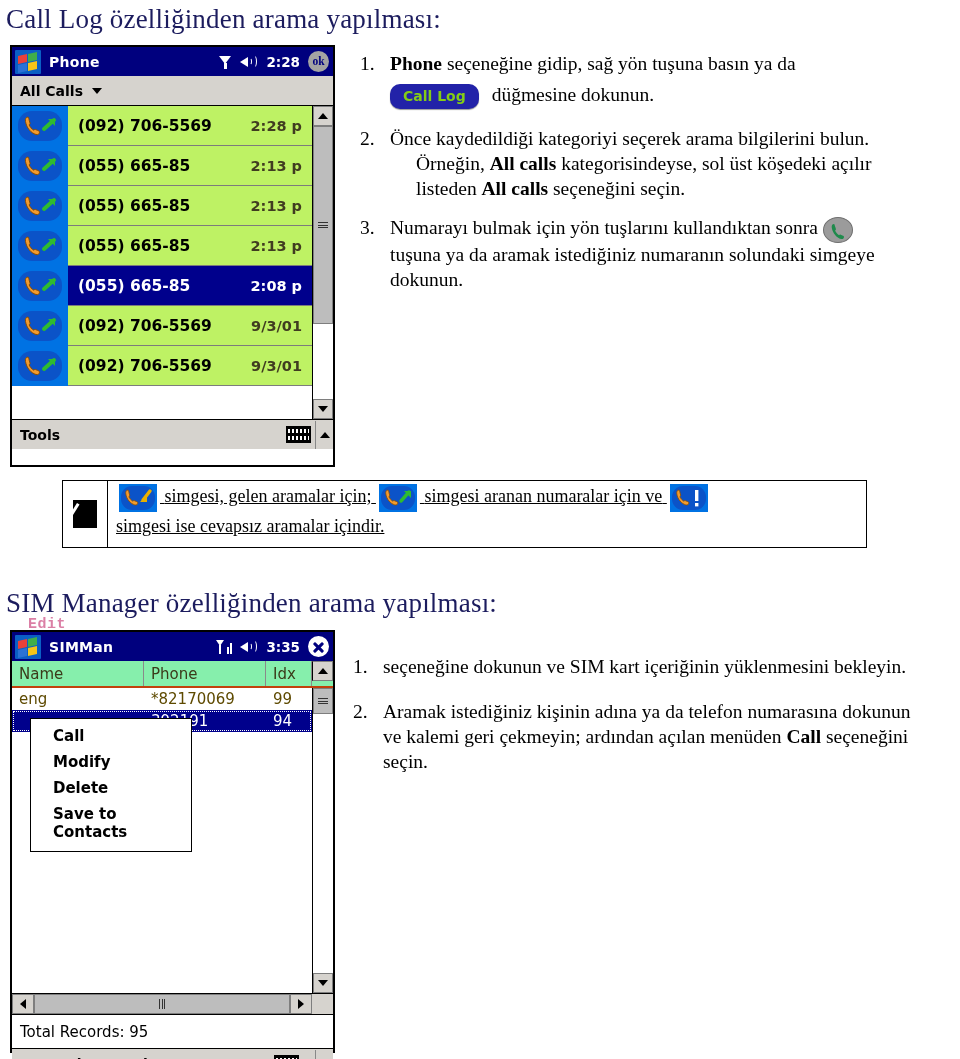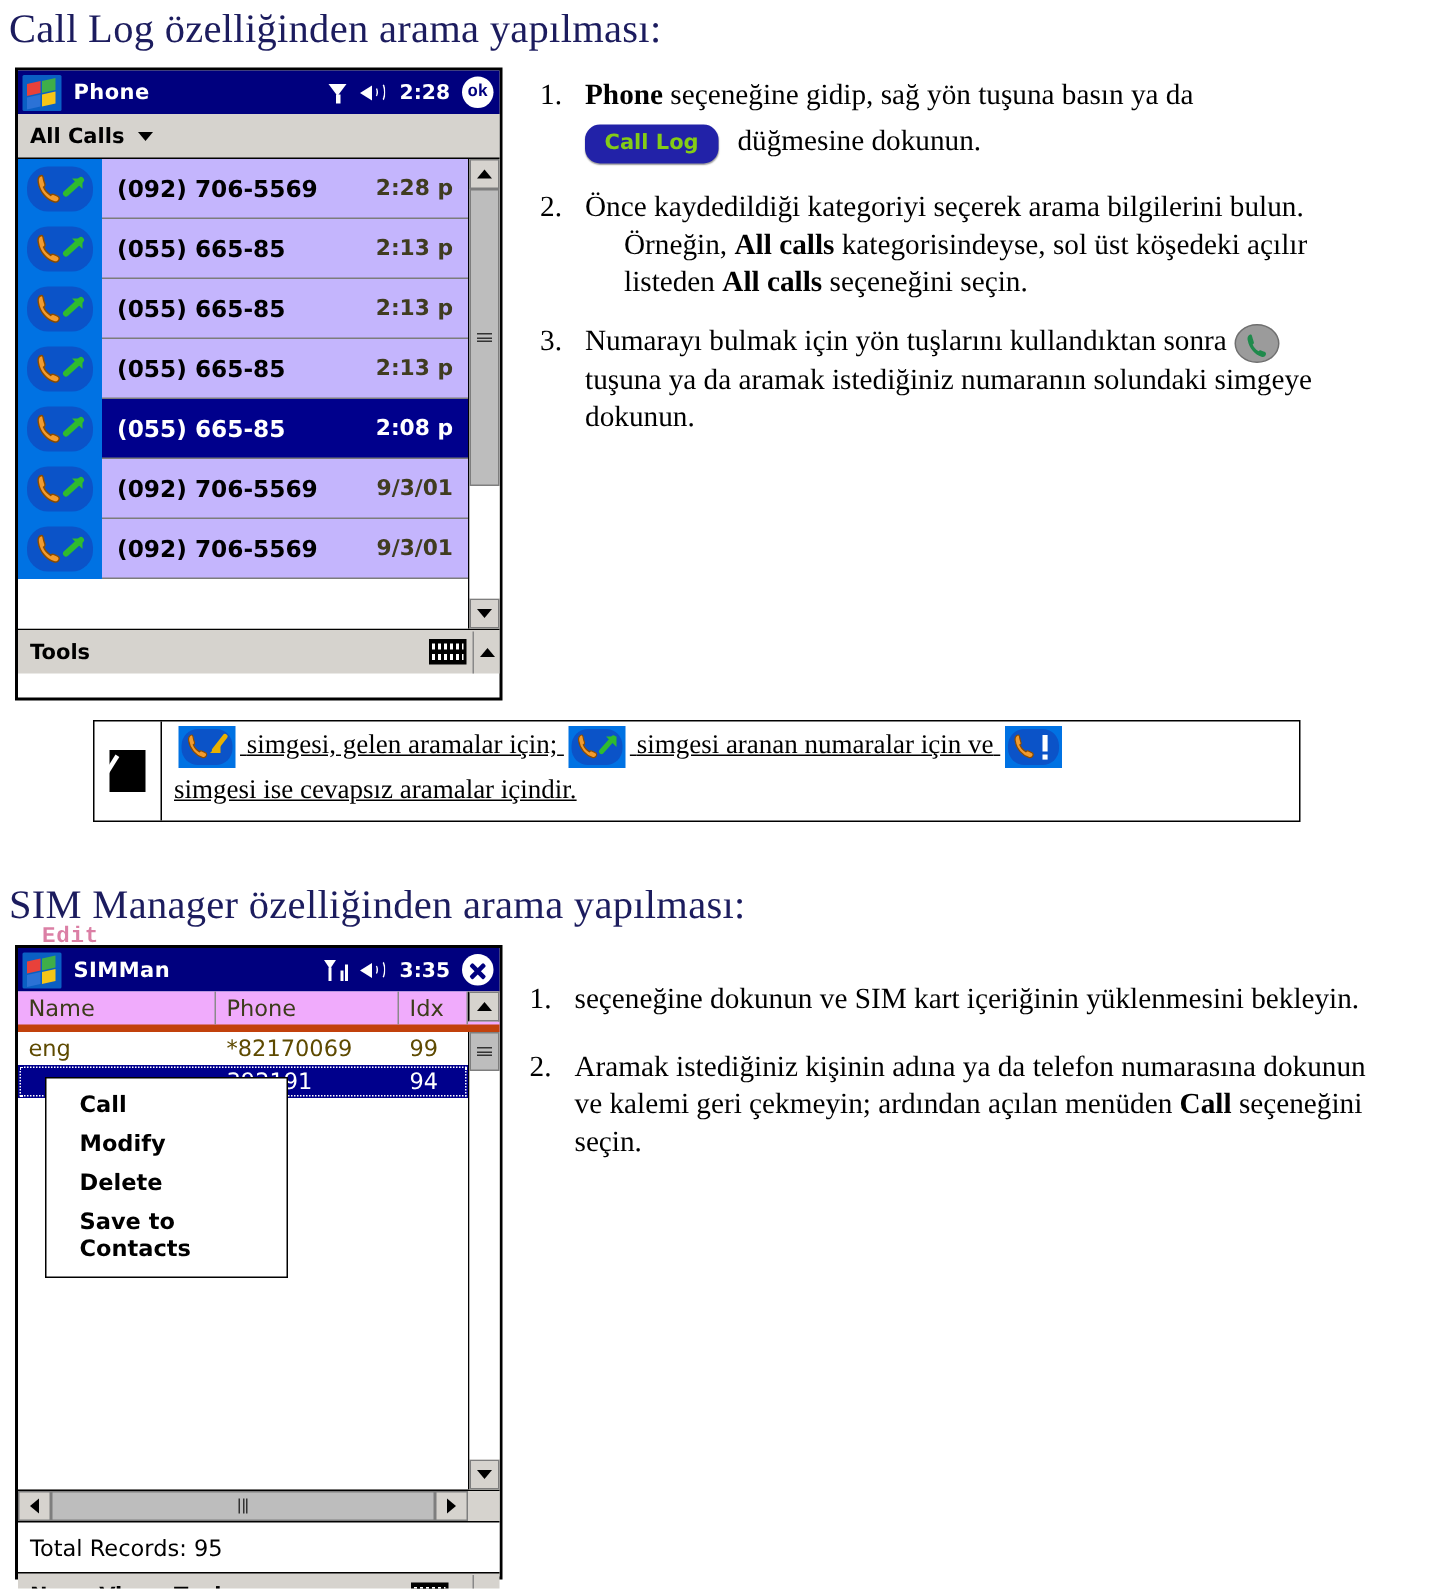--- a/index.html
+++ b/index.html
@@ -100,22 +100,22 @@
   }
   .ico-speaker .w {
     position:absolute; border:1.5px solid #fff; border-left-color:transparent;
     border-top-color:transparent; border-bottom-color:transparent;
     border-radius:50%;
   }
   .ico-speaker .w1 { left:8px; top:3px; width:4px; height:7px; }
   .ico-speaker .w2 { left:11px;top:0px; width:6px; height:13px; }
 
   .btn-ok {
-    width:21px;height:21px;border-radius:50%;background:#ffffff;color:#00007e;
-    font-family:Liberation Mono, monospace;font-size:11.5px;font-weight:bold;
+    width:21px;height:21px;border-radius:50%;background:#a3a3a3;color:#00007e;
+    font-family:Liberation Serif, serif;font-size:11.5px;font-weight:bold;
     display:flex;align-items:center;justify-content:center;line-height:1;
   }
   .btn-close {
     width:21px;height:21px;border-radius:50%;background:#fff;color:#00007e;
     display:flex;align-items:center;justify-content:center;position:relative;
   }
   .btn-close::before, .btn-close::after {
     content:""; position:absolute; left:4px; top:9.5px; width:13px; height:3px;
     background:#00007e; border-radius:1px;
   }
@@ -133,21 +133,21 @@
     font-family:"DejaVu Sans", sans-serif; font-size:14px; font-weight:bold; color:#000;
   }
   .caret-down {
     width:0;height:0;border-left:5px solid transparent;border-right:5px solid transparent;
     border-top:6px solid #000; margin-left:9px;
   }
   .list-area { display:flex; height:313px; }
   .call-list { flex:1 1 auto; background:#fff; }
   .call-row {
     display:flex; align-items:center; height:40px;
-    border-bottom:1px solid #7c7c7c; background:#c4b5fd;
+    border-bottom:1px solid #7c7c7c; background:#bef264;
   }
   .call-row.sel { background:#00008c; }
   .call-icon-cell {
     width:56px; height:40px; background:#0072e3; flex:none;
     display:flex; align-items:center; justify-content:center;
   }
   .call-glyph {
     width:44px;height:30px;border-radius:14px;background:#0b53c8;
     position:relative; display:block;
   }
@@ -253,21 +253,21 @@
     position:absolute; left:2px; top:2px; width:34px; height:24px;
     border-radius:11px; background:#0b53c8;
   }
 
   
   #sim-device {
     position:absolute; left:10px; top:630px; width:325px; height:423px;
     background:#fff;
   }
   .grid-head {
-    display:flex; height:27px; background:#f0abfc; border-bottom:5px solid #c2410c;
+    display:flex; height:27px; background:#86efac; border-bottom:2px solid #c2410c;
     font-family:"DejaVu Sans", sans-serif; font-size:15px; color:#3b3b1a;text-align:center;
   }
   .gh {
     display:flex; align-items:center; padding-left:7px;
     border-right:1px solid #8a8a8a;
   }
   .gh.name { width:132px; flex:none; }
   .gh.phone{ width:122px; flex:none; }
   .gh.idx  { flex:1 1 auto; }
   .grid-body { position:relative; height:258px; background:#fff; }

